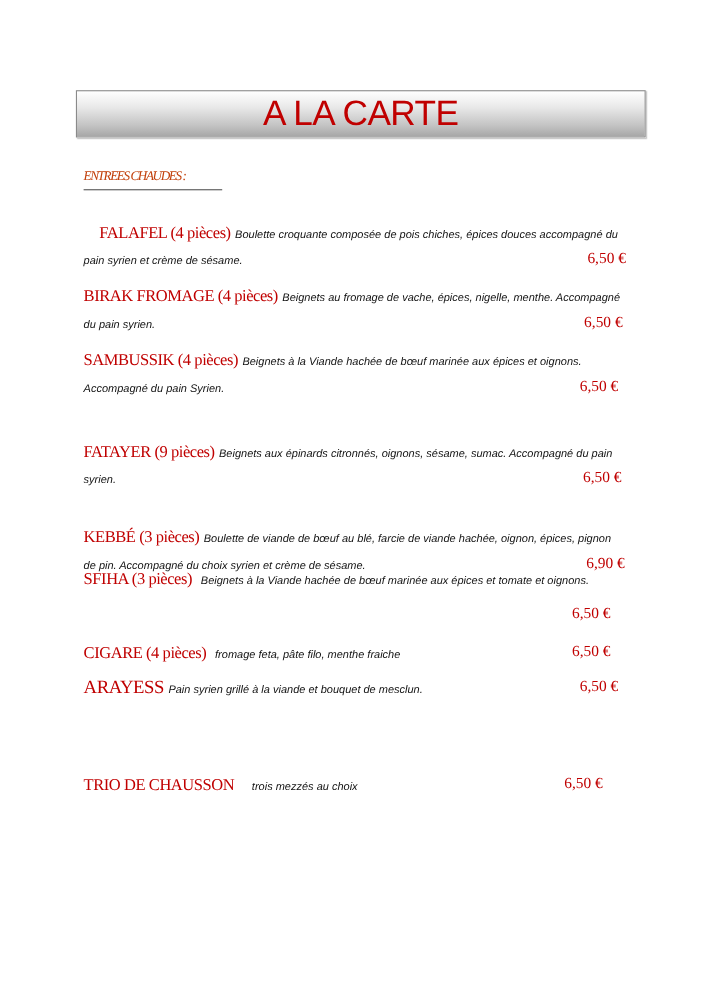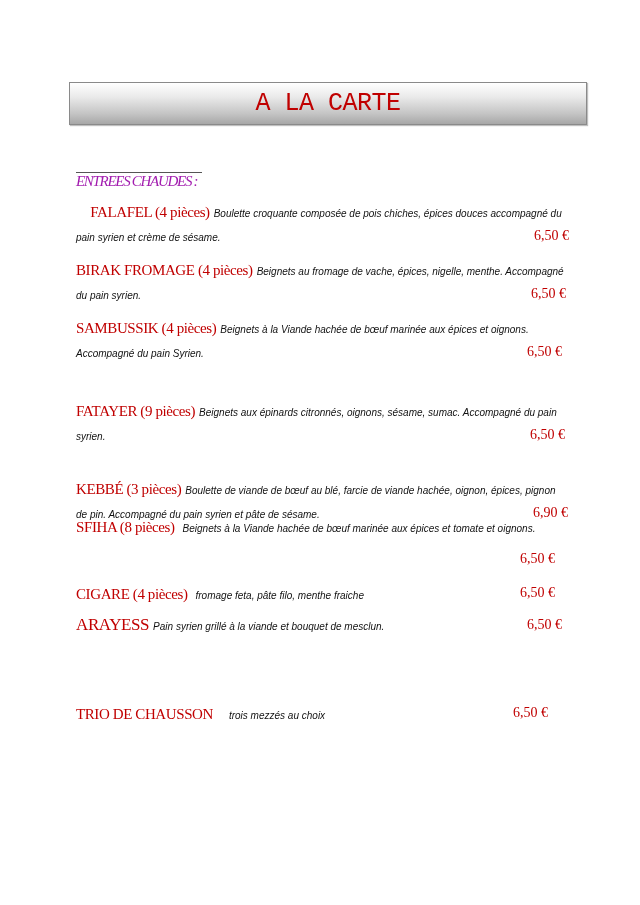--- a/index.html
+++ b/index.html
@@ -8,28 +8,27 @@
     font-family: "Liberation Serif", serif;
   }
   .banner {
     position: absolute; left: 69px; top: 82px; width: 516px; height: 41px;
     border: 1px solid #8a8a8a;
     background: linear-gradient(to bottom, #ffffff 0%, #e9e9e9 35%, #c4c4c4 75%, #a7a7a7 100%);
     box-shadow: 1px 1px 1px rgba(0,0,0,0.25);
     display: flex; align-items: center; justify-content: center;
   }
   .banner-title {
-    color: #c00000; font-size: 25px; letter-spacing: -0.5px;
-    font-family: Liberation Mono, monospace;
+    color: #c00000; font-size: 32px; letter-spacing: -0.5px;
+    font-family: Liberation Sans, sans-serif;
   }
   .section-heading {
     position: absolute; left: 76px; top: 153px;
-    font-style: italic; font-size: 15px; letter-spacing: -1.3px; color: #a21caf;
+    font-style: italic; font-size: 12px; letter-spacing: -1.3px; color: #c2410c;
     font-family: "Liberation Serif", serif;
-    margin-top: 20px;
   }
   .heading-rule {
     position: absolute; left: 76px; top: 172px; width: 126px; height: 1px; background: #555;
   }
   .item { position: absolute; left: 76px; width: 500px; }
   .line1 { white-space: nowrap; line-height: 18px; }
   .name {
     color: #c00000; font-size: 15px; font-family: "Liberation Serif", serif; letter-spacing: -0.4px;
   }
   .desc {
@@ -72,26 +71,26 @@
 </div>
 
 <div class="item" style="top:402px;">
   <div class="line1"><span class="name">FATAYER (9 pièces)</span> <span class="desc">Beignets aux épinards citronnés, oignons, sésame, sumac. Accompagné du pain</span></div>
   <div class="line2 desc" style="top:29px;">syrien.</div>
   <div class="price" style="top:25px; left:454px;">6,50 €</div>
 </div>
 
 <div class="item" style="top:480px;">
   <div class="line1"><span class="name">KEBBÉ (3 pièces)</span> <span class="desc">Boulette de viande de bœuf au blé, farcie de viande hachée, oignon, épices, pignon</span></div>
-  <div class="line2 desc" style="top:29px;">de pin. Accompagné du pain syrien et pâte de sésame.</div>
+  <div class="line2 desc" style="top:29px;">de pin. Accompagné du choix syrien et crème de sésame.</div>
   <div class="price" style="top:25px; left:457px;">6,90 €</div>
 </div>
 
 <div class="item" style="top:518px;">
-  <div class="line1"><span class="name">SFIHA (8 pièces)</span> &nbsp;<span class="desc">Beignets à la Viande hachée de bœuf marinée aux épices et tomate et oignons.</span></div>
+  <div class="line1"><span class="name">SFIHA (3 pièces)</span> &nbsp;<span class="desc">Beignets à la Viande hachée de bœuf marinée aux épices et tomate et oignons.</span></div>
   <div class="price" style="top:33px; left:444px;">6,50 €</div>
 </div>
 
 <div class="item" style="top:585px;">
   <div class="line1"><span class="name">CIGARE (4 pièces)</span> &nbsp;<span class="desc">fromage feta, pâte filo, menthe fraiche</span></div>
   <div class="price" style="top:0px; left:444px;">6,50 €</div>
 </div>
 
 <div class="item" style="top:616px;">
   <div class="line1"><span class="name" style="font-size:17px;">ARAYESS</span> <span class="desc">Pain syrien grillé à la viande et bouquet de mesclun.</span></div>

